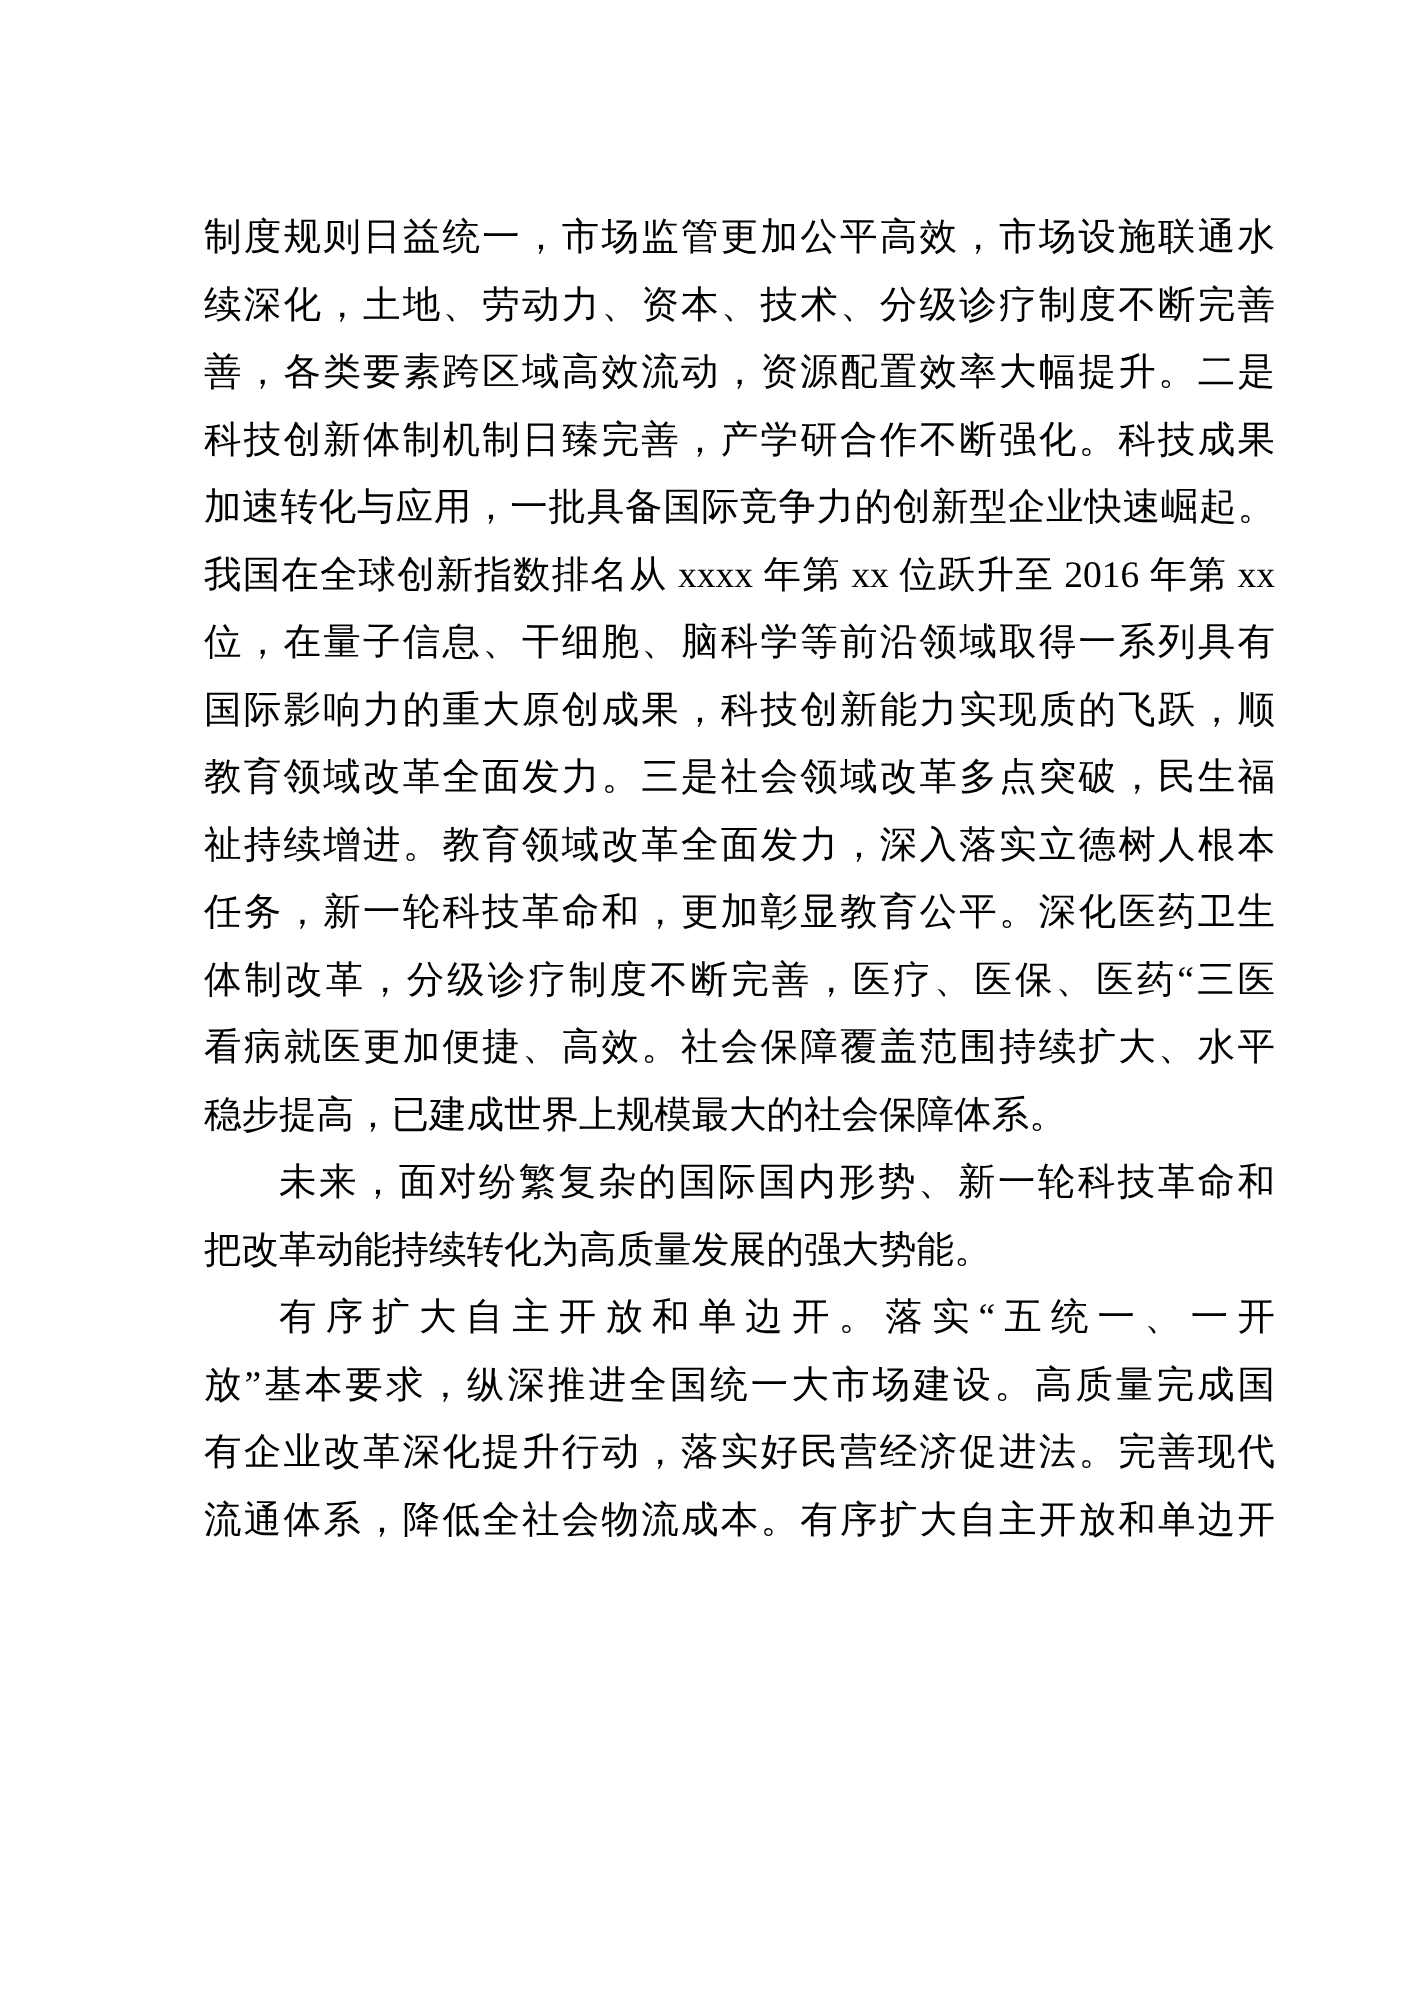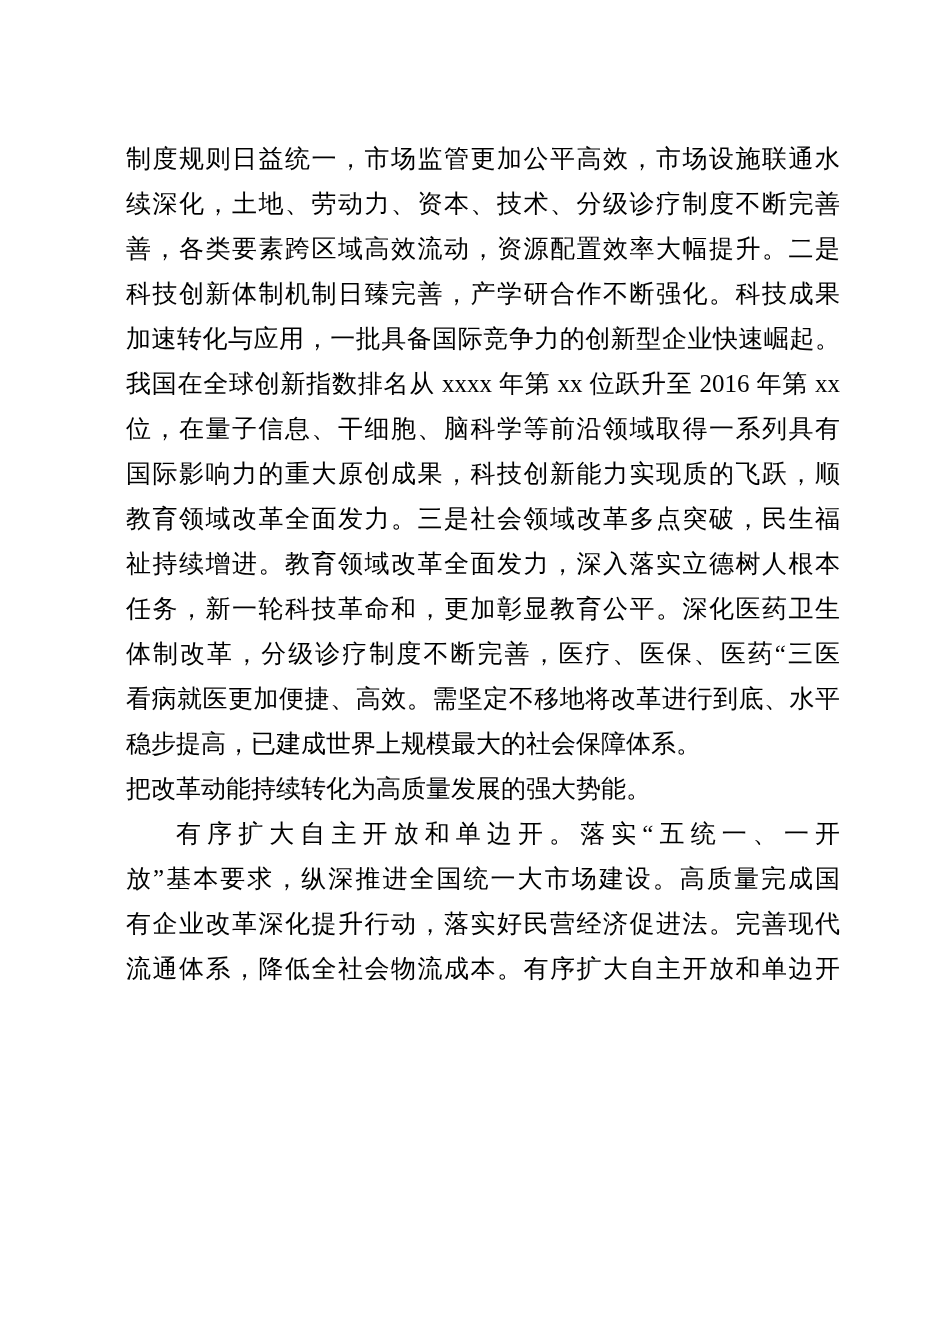--- a/index.html
+++ b/index.html
@@ -10,21 +10,21 @@
   .page {
     position: relative;
     width: 950px;
     height: 1344px;
     background: #ffffff;
     overflow: hidden;
     font-family: "Liberation Serif", "DejaVu Serif", serif;
   }
   .text-block {
     position: absolute;
-    left: 126px;
+    left: 136px;
     top: 136px;
     width: 714px;
     color: #000000;
   }
   .para {
     margin: 0;
     padding: 0;
   }
   .line {
     font-size: 25px;
@@ -55,25 +55,26 @@
       <div class="line">善，各类要素跨区域高效流动，资源配置效率大幅提升。二是</div>
       <div class="line">科技创新体制机制日臻完善，产学研合作不断强化。科技成果</div>
       <div class="line">加速转化与应用，一批具备国际竞争力的创新型企业快速崛起。</div>
       <div class="line">我国在全球创新指数排名从 xxxx 年第 xx 位跃升至 2016 年第 xx</div>
       <div class="line">位，在量子信息、干细胞、脑科学等前沿领域取得一系列具有</div>
       <div class="line">国际影响力的重大原创成果，科技创新能力实现质的飞跃，顺</div>
       <div class="line">教育领域改革全面发力。三是社会领域改革多点突破，民生福</div>
       <div class="line">祉持续增进。教育领域改革全面发力，深入落实立德树人根本</div>
       <div class="line">任务，新一轮科技革命和，更加彰显教育公平。深化医药卫生</div>
       <div class="line">体制改革，分级诊疗制度不断完善，医疗、医保、医药“三医</div>
-      <div class="line">看病就医更加便捷、高效。需坚定不移地将改革进行到底、水平</div>
+      <div class="line">看病就医更加便捷、高效。社会保障覆盖范围持续扩大、水平</div>
       <div class="line para-end">稳步提高，已建成世界上规模最大的社会保障体系。</div>
     </div>
 
     <div class="para">
+      <div class="line indent">未来，面对纷繁复杂的国际国内形势、新一轮科技革命和</div>
       <div class="line para-end">把改革动能持续转化为高质量发展的强大势能。</div>
     </div>
 
     <div class="para">
       <div class="line indent">有序扩大自主开放和单边开。落实“五统一、一开</div>
       <div class="line">放”基本要求，纵深推进全国统一大市场建设。高质量完成国</div>
       <div class="line">有企业改革深化提升行动，落实好民营经济促进法。完善现代</div>
       <div class="line">流通体系，降低全社会物流成本。有序扩大自主开放和单边开</div>
     </div>
 

